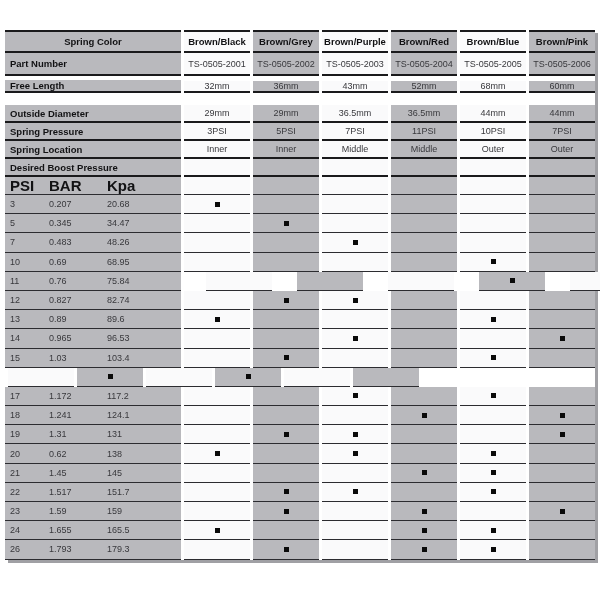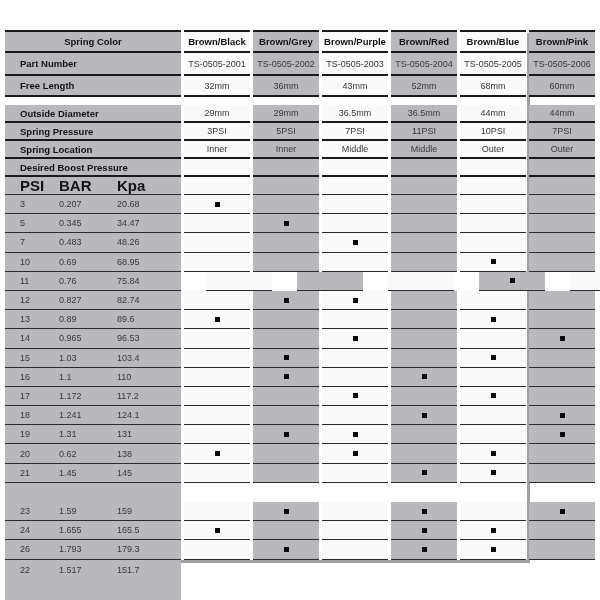--- a/index.html
+++ b/index.html
@@ -13,37 +13,37 @@
     --marker:#0a0a0a;
   }
   html,body{margin:0;padding:0;}
   body{
     width:600px;height:600px;background:#ffffff;
     font-family:"Liberation Sans", sans-serif;
     overflow:hidden;
   }
   .page{position:relative;width:600px;height:600px;background:#ffffff;}
   .spring-table{
-    position:absolute;left:5px;top:30px;width:522px;
+    position:absolute;left:5px;top:30px;width:590px;
     box-shadow:3px 3px 0 var(--shadow);
     background:transparent;
   }
   .row{display:flex;}
   .cell{
     box-sizing:border-box;
     display:flex;align-items:center;
     border-bottom:1px solid var(--thin-border);
   }
   .row.heavy .cell{border-bottom:2px solid var(--heavy-border);}
   .row.first .cell{border-top:2px solid var(--heavy-border);}
   .label-cell{
     width:176px;flex:0 0 176px;
     background:var(--gray-cell);
     font-weight:bold;font-size:9.5px;color:var(--label-text);
-    padding-left:15px;
+    padding-left:5px;
     justify-content:flex-start;
   }
   .label-cell.centered{justify-content:center;padding-left:0;}
   .col{
     width:66px;flex:0 0 66px;margin-left:3px;
     justify-content:center;
     font-size:9px;color:var(--value-text);
   }
   .col.head{font-weight:bold;font-size:9.5px;color:var(--label-text);}
   .col.light{background:var(--light-cell);}
@@ -74,21 +74,21 @@
       </div>
       <div class="row spec-row heavy" style="height: 23px;">
         <div class="cell label-cell">Part Number</div>
         <div class="cell col light">TS-0505-2001</div>
         <div class="cell col gray">TS-0505-2002</div>
         <div class="cell col light">TS-0505-2003</div>
         <div class="cell col gray">TS-0505-2004</div>
         <div class="cell col light">TS-0505-2005</div>
         <div class="cell col gray">TS-0505-2006</div>
       </div>
-      <div class="row spec-row heavy" style="height: 21px;">
+      <div class="row spec-row heavy" style="height: 21px; align-items: center;">
         <div class="cell label-cell">Free Length</div>
         <div class="cell col light">32mm</div>
         <div class="cell col gray">36mm</div>
         <div class="cell col light">43mm</div>
         <div class="cell col gray">52mm</div>
         <div class="cell col light">68mm</div>
         <div class="cell col gray">60mm</div>
       </div>
       <div class="row spec-row heavy" style="height: 18px; margin-top: 8px;">
         <div class="cell label-cell">Outside Diameter</div>
@@ -276,25 +276,20 @@
           <span class="mark"></span>
         </div>
         <div class="cell col light"></div>
         <div class="cell col gray"></div>
         <div class="cell col light">
           <span class="mark"></span>
         </div>
         <div class="cell col gray"></div>
       </div>
       <div class="row boost-row" style="height: 19.2px;">
-        <div class="cell label-cell boost-label">
-          <span class="sub c1">16</span>
-          <span class="sub c2">1.1</span>
-          <span class="sub c3">110</span>
-        </div>
         <div class="cell col light"></div>
         <div class="cell col gray">
           <span class="mark"></span>
         </div>
         <div class="cell col light"></div>
         <div class="cell col gray">
           <span class="mark"></span>
         </div>
         <div class="cell col light"></div>
         <div class="cell col gray"></div>
@@ -381,21 +376,21 @@
         <div class="cell col gray"></div>
         <div class="cell col light"></div>
         <div class="cell col gray">
           <span class="mark"></span>
         </div>
         <div class="cell col light">
           <span class="mark"></span>
         </div>
         <div class="cell col gray"></div>
       </div>
-      <div class="row boost-row" style="height: 19.2px; flex-direction: column;">
+      <div class="row boost-row" style="height: 19.2px;">
         <div class="cell label-cell boost-label">
           <span class="sub c1">22</span>
           <span class="sub c2">1.517</span>
           <span class="sub c3">151.7</span>
         </div>
         <div class="cell col light"></div>
         <div class="cell col gray">
           <span class="mark"></span>
         </div>
         <div class="cell col light">

